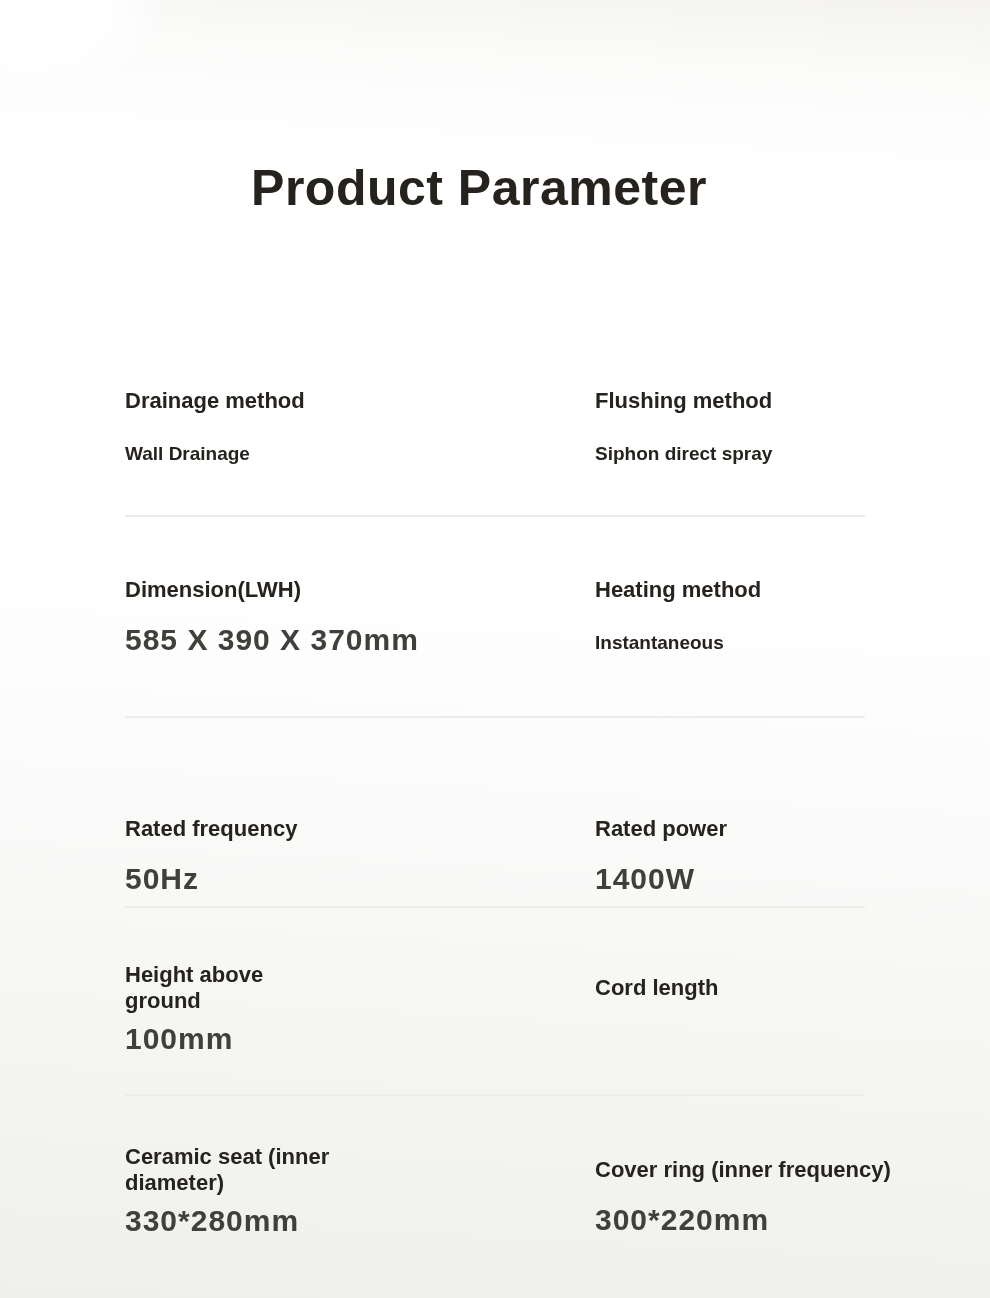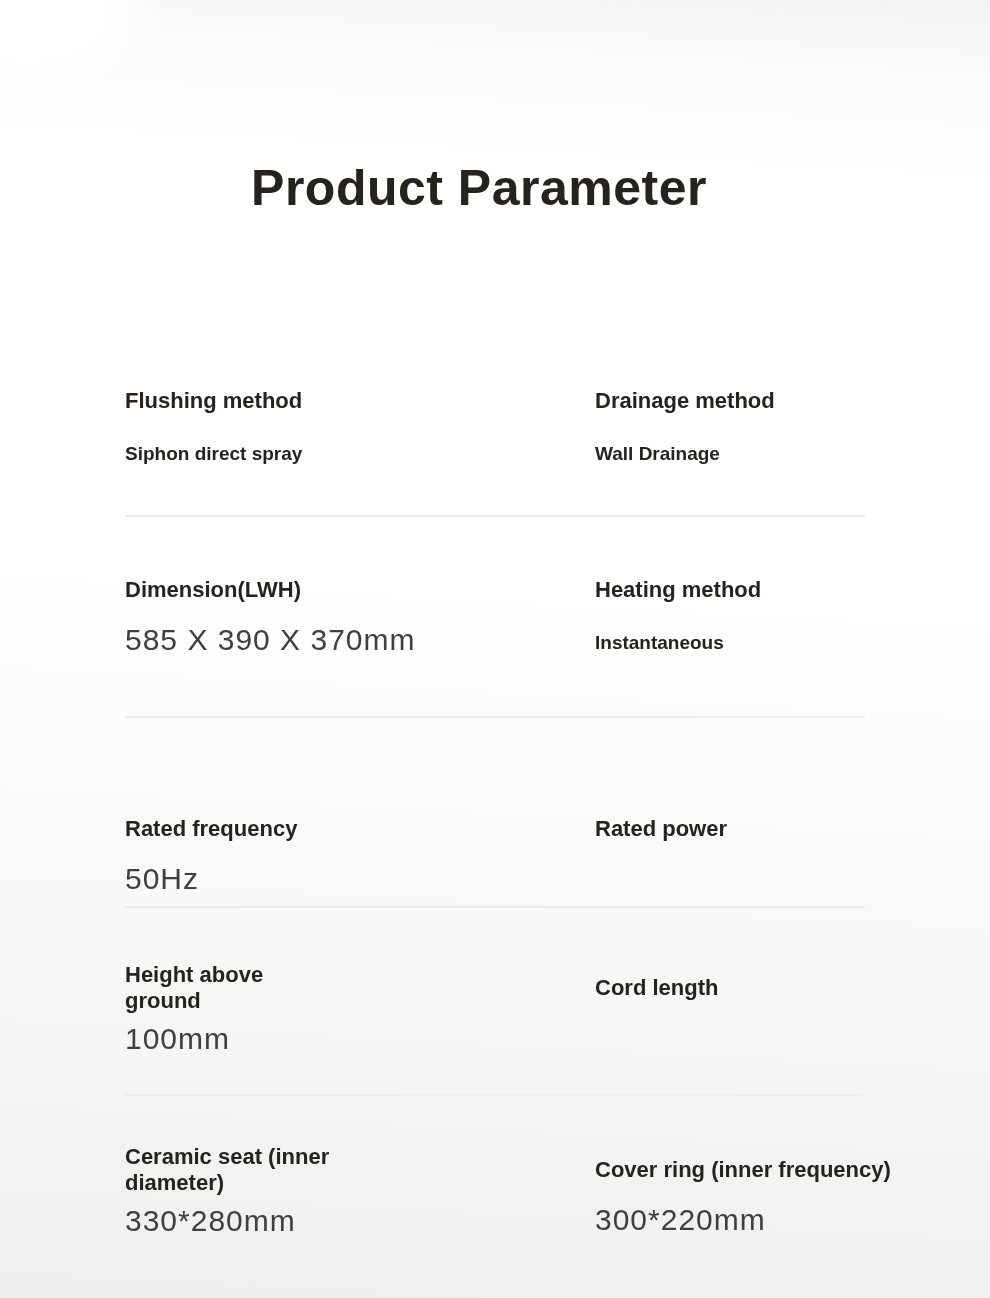--- a/index.html
+++ b/index.html
@@ -48,45 +48,45 @@
   .cell.offset .label { padding-top: 13px; }
   .value.small {
     font-size: 19px;
     font-weight: bold;
     line-height: 24px;
     margin-top: 28px;
     color: #26231e;
   }
   .value.big {
     font-size: 30px;
-    font-weight: 400;
+    font-weight: 700;
     line-height: 34px;
     margin-top: 20px;
     letter-spacing: 1px;
     color: #403f3c;
   }
   .value.tight { margin-top: 8px; }
 </style>
 </head>
 <body>
 
 <div class="page">
 
   <h1 class="title">Product Parameter</h1>
 
   <div class="content">
 
     <div class="row r1">
       <div class="cell">
+        <div class="label nowrap">Drainage method</div>
+        <div class="value small">Wall Drainage</div>
+      </div>
+      <div class="cell">
         <div class="label narrow">Flushing method</div>
         <div class="value small">Siphon direct spray</div>
-      </div>
-      <div class="cell">
-        <div class="label nowrap">Drainage method</div>
-        <div class="value small">Wall Drainage</div>
       </div>
     </div>
     <div class="divider"></div>
 
     <div class="row r2">
       <div class="cell">
         <div class="label narrow">Dimension(LWH)</div>
         <div class="value big">585 X 390 X 370mm</div>
       </div>
       <div class="cell">
@@ -96,20 +96,21 @@
     </div>
     <div class="divider"></div>
 
     <div class="row r3">
       <div class="cell">
         <div class="label narrow">Rated frequency</div>
         <div class="value big">50Hz</div>
       </div>
       <div class="cell">
         <div class="label nowrap">Rated power</div>
+        <div class="value big">1400W</div>
       </div>
     </div>
     <div class="divider"></div>
 
     <div class="row r4">
       <div class="cell">
         <div class="label narrow">Height above ground</div>
         <div class="value big tight">100mm</div>
       </div>
       <div class="cell offset">

